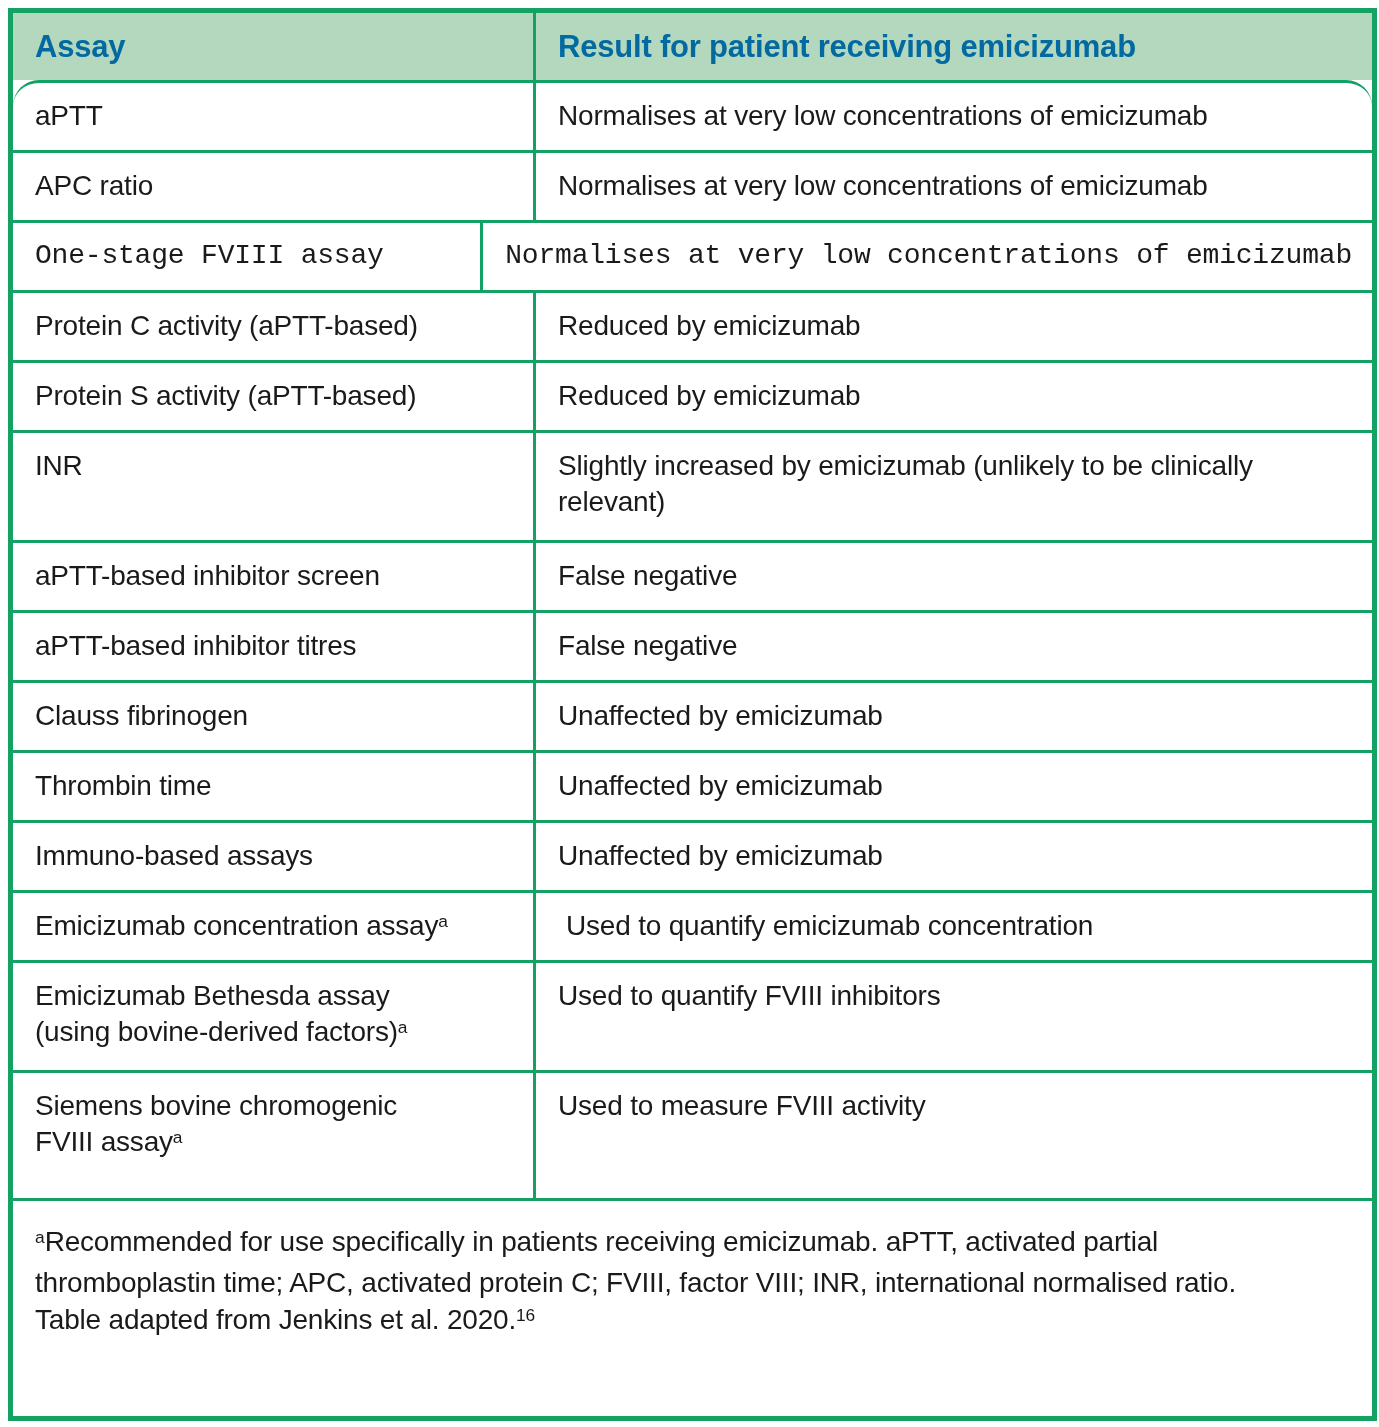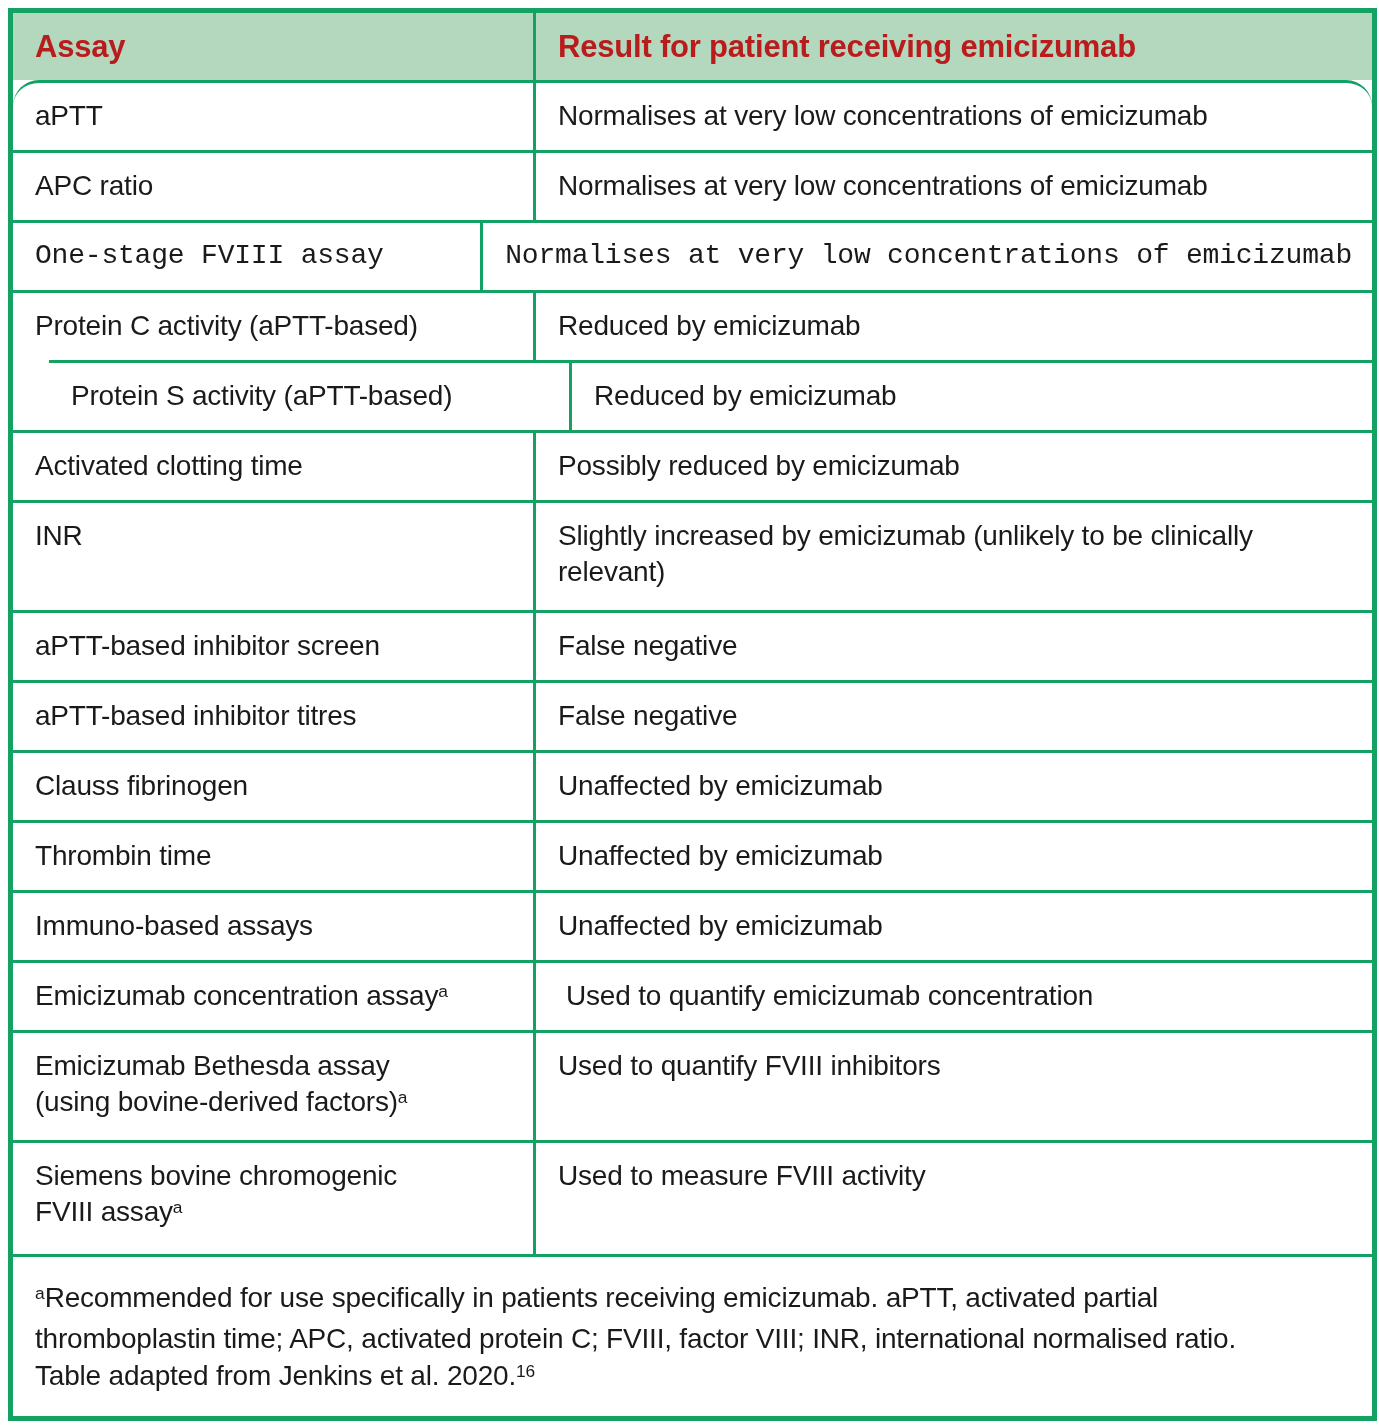--- a/index.html
+++ b/index.html
@@ -14,21 +14,21 @@
   }
   .tbl{
     position:absolute;left:8px;top:8px;width:1369px;height:1413px;
     box-sizing:border-box;border:5px solid var(--green);background:#fff;
   }
   .thead{
     display:flex;height:67px;background:var(--header-bg);box-sizing:border-box;
   }
   .th{
     box-sizing:border-box;padding:15px 20px 0 22px;
-    font-weight:bold;font-size:31px;line-height:38px;color:#b91c1c;
+    font-weight:bold;font-size:31px;line-height:38px;color:#0369a1;
     letter-spacing:-0.2px;white-space:nowrap;
   }
   .tr{
     display:flex;box-sizing:border-box;border-top:3px solid var(--green);
   }
   .c1{width:523px;box-sizing:border-box;border-right:3px solid var(--green);}
   .c2{flex:1;box-sizing:border-box;}
   .td{
     padding:15px 20px 0 22px;font-size:28px;line-height:36px;
     letter-spacing:-0.2px;
@@ -79,34 +79,26 @@
         </div>
       </div>
       <div class="tr" style="height: 70px;">
         <div class="td c1">
           <div class="line">Protein C activity (aPTT-based)</div>
         </div>
         <div class="td c2">
           <div class="line">Reduced by emicizumab</div>
         </div>
       </div>
-      <div class="tr" style="height: 70px; margin-left: 36px;">
+      <div class="tr" style="height: 70px;">
         <div class="td c1">
           <div class="line">Protein S activity (aPTT-based)</div>
         </div>
         <div class="td c2">
           <div class="line">Reduced by emicizumab</div>
-        </div>
-      </div>
-      <div class="tr" style="height: 70px;">
-        <div class="td c1">
-          <div class="line">Activated clotting time</div>
-        </div>
-        <div class="td c2">
-          <div class="line">Possibly reduced by emicizumab</div>
         </div>
       </div>
       <div class="tr" style="height: 110px;">
         <div class="td c1">
           <div class="line">INR</div>
         </div>
         <div class="td c2">
           <div class="line">Slightly increased by emicizumab (unlikely to be clinically</div>
           <div class="line">relevant)</div>
         </div>
@@ -161,21 +153,21 @@
       </div>
       <div class="tr" style="height: 110px;">
         <div class="td c1">
           <div class="line">Emicizumab Bethesda assay</div>
           <div class="line">(using bovine-derived factors)<sup>a</sup></div>
         </div>
         <div class="td c2">
           <div class="line">Used to quantify FVIII inhibitors</div>
         </div>
       </div>
-      <div class="tr" style="height: 114px;">
+      <div class="tr" style="height: 128px;">
         <div class="td c1">
           <div class="line">Siemens bovine chromogenic</div>
           <div class="line">FVIII assay<sup>a</sup></div>
         </div>
         <div class="td c2">
           <div class="line">Used to measure FVIII activity</div>
         </div>
       </div>
     </div>
   <div class="tfoot" id="footnote">

